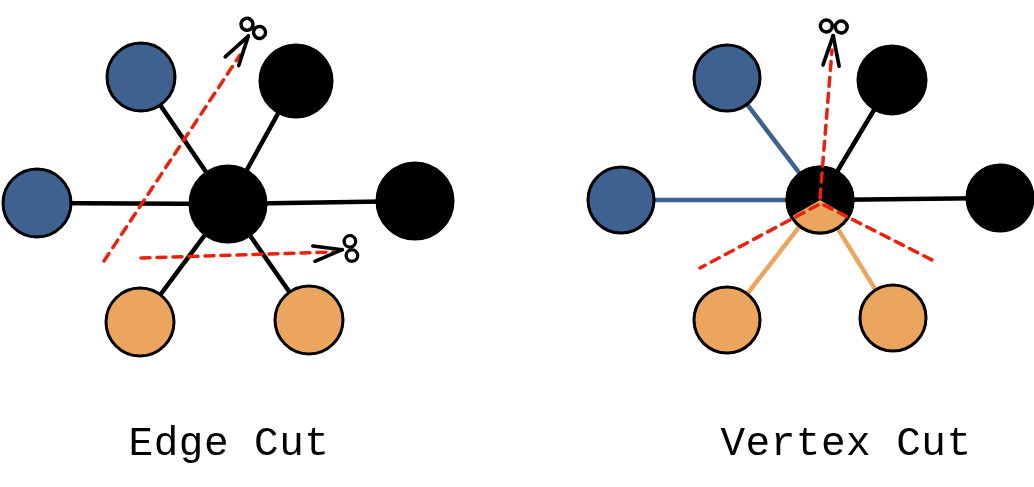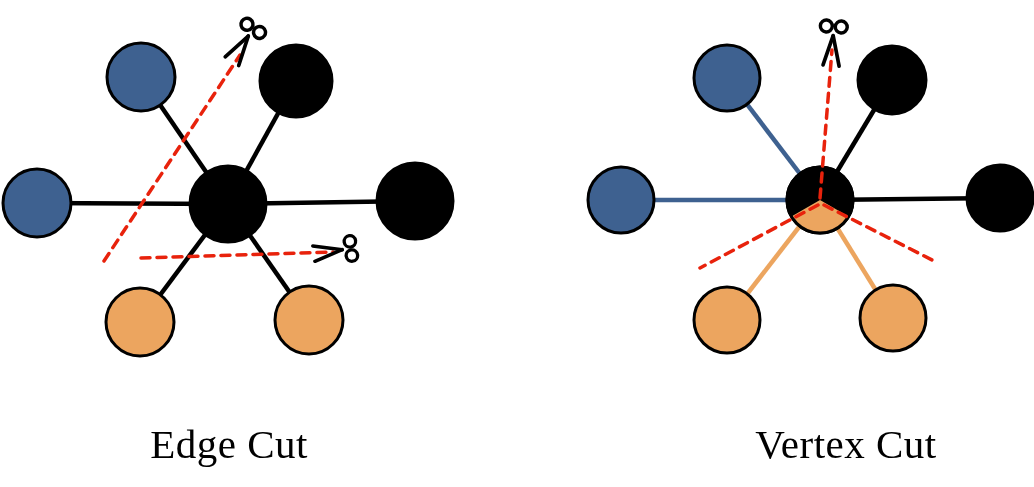--- a/index.html
+++ b/index.html
@@ -23,21 +23,21 @@
     height: 487px;
   }
   .panel-label {
     position: absolute;
     transform: translate(-50%, -50%);
     font-size: 41px;
     font-weight: 400;
     letter-spacing: 0.5px;
     color: #000000;
     white-space: nowrap;
-    font-family: Liberation Serif, serif;
+    font-family: Liberation Mono, monospace;
   }
 </style>
 </head>
 <body>
 
 <div class="canvas">
   <svg id="diagram-svg" xmlns="http://www.w3.org/2000/svg" viewBox="0 0 1034 487">
       <g>
         <line x1="228" y1="204" x2="141" y2="77" stroke="#000000" stroke-width="4.5"></line>
         <line x1="228" y1="204" x2="296" y2="81" stroke="#000000" stroke-width="4.5"></line>

